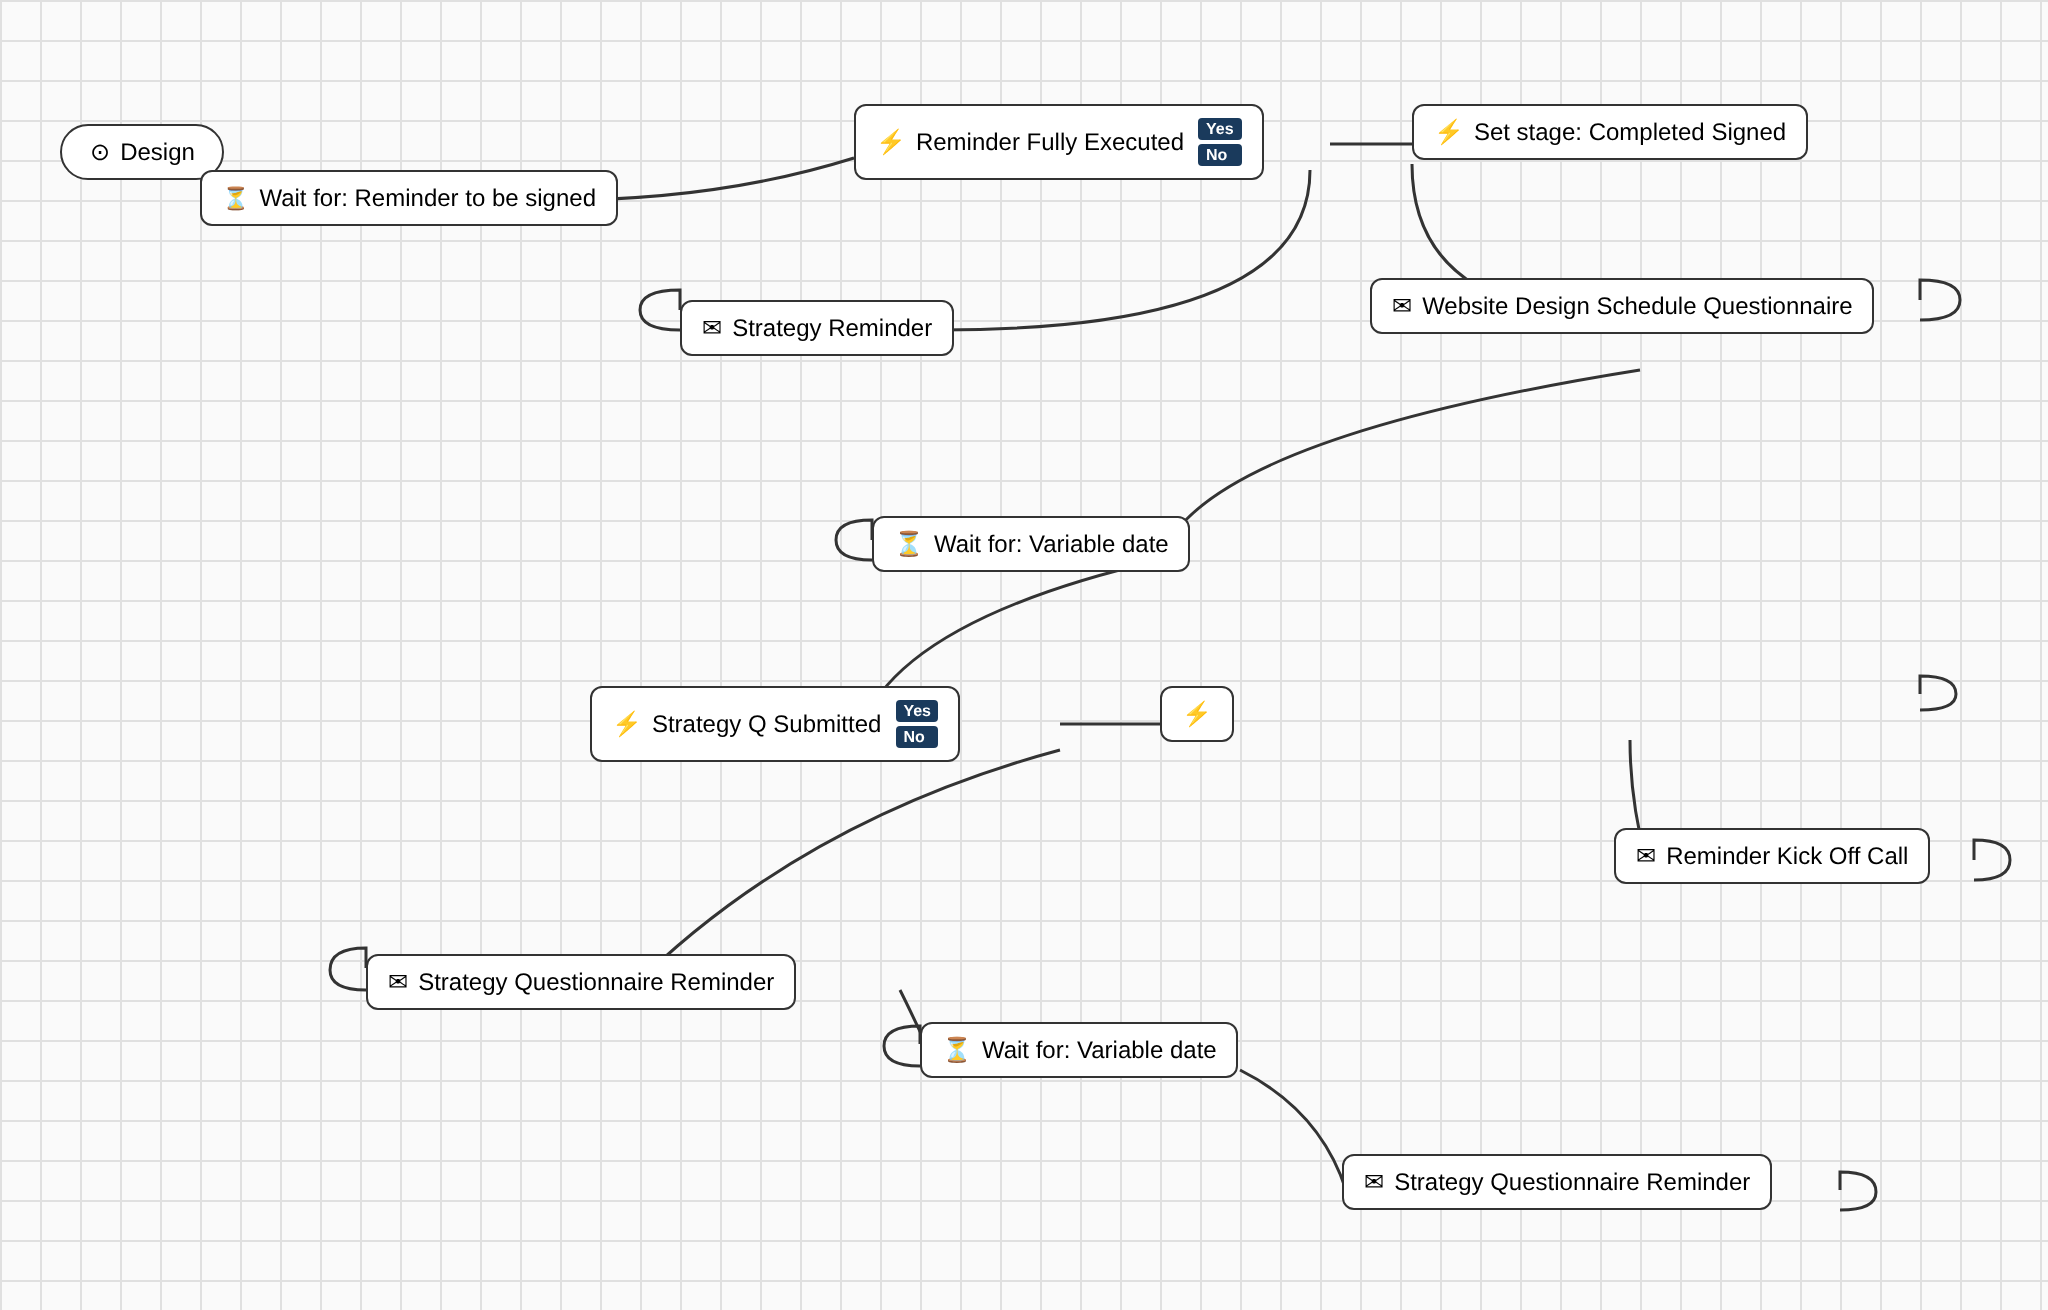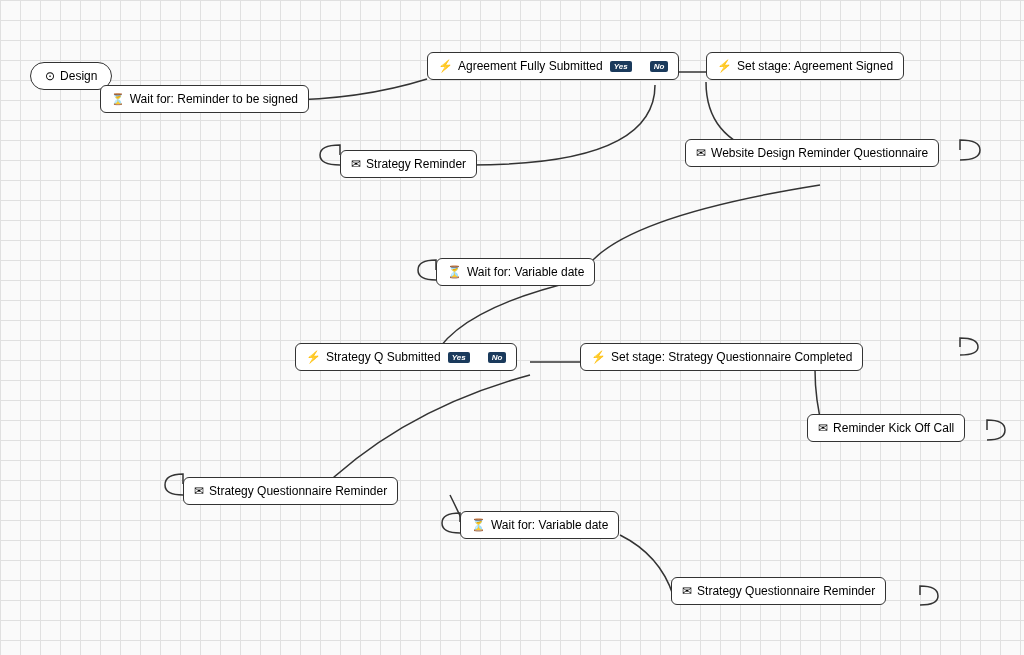--- a/index.html
+++ b/index.html
@@ -45,24 +45,23 @@
       border: 1.5px solid #333;
       border-radius: 20px;
       padding: 6px 14px;
       font-size: 12px;
       display: flex;
       align-items: center;
       gap: 5px;
     }
     .badge {
       display: inline-flex;
-      flex-direction: row;
-      gap: 18px;
+      flex-direction: column;
+      gap: 2px;
       margin-left: 2px;
-      font-style: italic;
     }
     .badge span {
       background: #1a3a5c;
       color: #fff;
       font-size: 8px;
       padding: 1px 4px;
       border-radius: 2px;
       font-weight: bold;
     }
   </style>
@@ -119,59 +118,58 @@
     <span>Design</span>
   </div>
 
   <div class="node" style="position:absolute; left:100px; top:85px;">
     <span style="font-size:11px;">⏳</span>
     <span>Wait for: Reminder to be signed</span>
   </div>
 
   <div class="node" style="position:absolute; left:427px; top:52px;">
     <span>⚡</span>
-    <span>Agreement Fully Submitted</span>
+    <span>Reminder Fully Executed</span>
     <div class="badge">
       <span>Yes</span>
       <span>No</span>
     </div>
   </div>
 
   <div class="node" style="position:absolute; left:706px; top:52px;">
     <span>⚡</span>
-    <span>Set stage: Agreement Signed</span>
+    <span>Set stage: Completed Signed</span>
   </div>
 
   <div class="node" style="position:absolute; left:340px; top:150px;">
     <span>✉</span>
     <span>Strategy Reminder</span>
   </div>
 
   <div class="node" style="position:absolute; left:685px; top:139px;">
     <span>✉</span>
-    <span>Website Design Reminder Questionnaire</span>
+    <span>Website Design Schedule Questionnaire</span>
   </div>
 
   <div class="node" style="position:absolute; left:436px; top:258px;">
     <span>⏳</span>
     <span>Wait for: Variable date</span>
   </div>
 
   <div class="node" style="position:absolute; left:295px; top:343px;">
     <span>⚡</span>
     <span>Strategy Q Submitted</span>
     <div class="badge">
       <span>Yes</span>
       <span>No</span>
     </div>
   </div>
 
   <div class="node" style="position:absolute; left:580px; top:343px;">
     <span>⚡</span>
-    <span>Set stage: Strategy Questionnaire Completed</span>
   </div>
 
   <div class="node" style="position:absolute; left:807px; top:414px;">
     <span>✉</span>
     <span>Reminder Kick Off Call</span>
   </div>
 
   <div class="node" style="position:absolute; left:183px; top:477px;">
     <span>✉</span>
     <span>Strategy Questionnaire Reminder</span>

